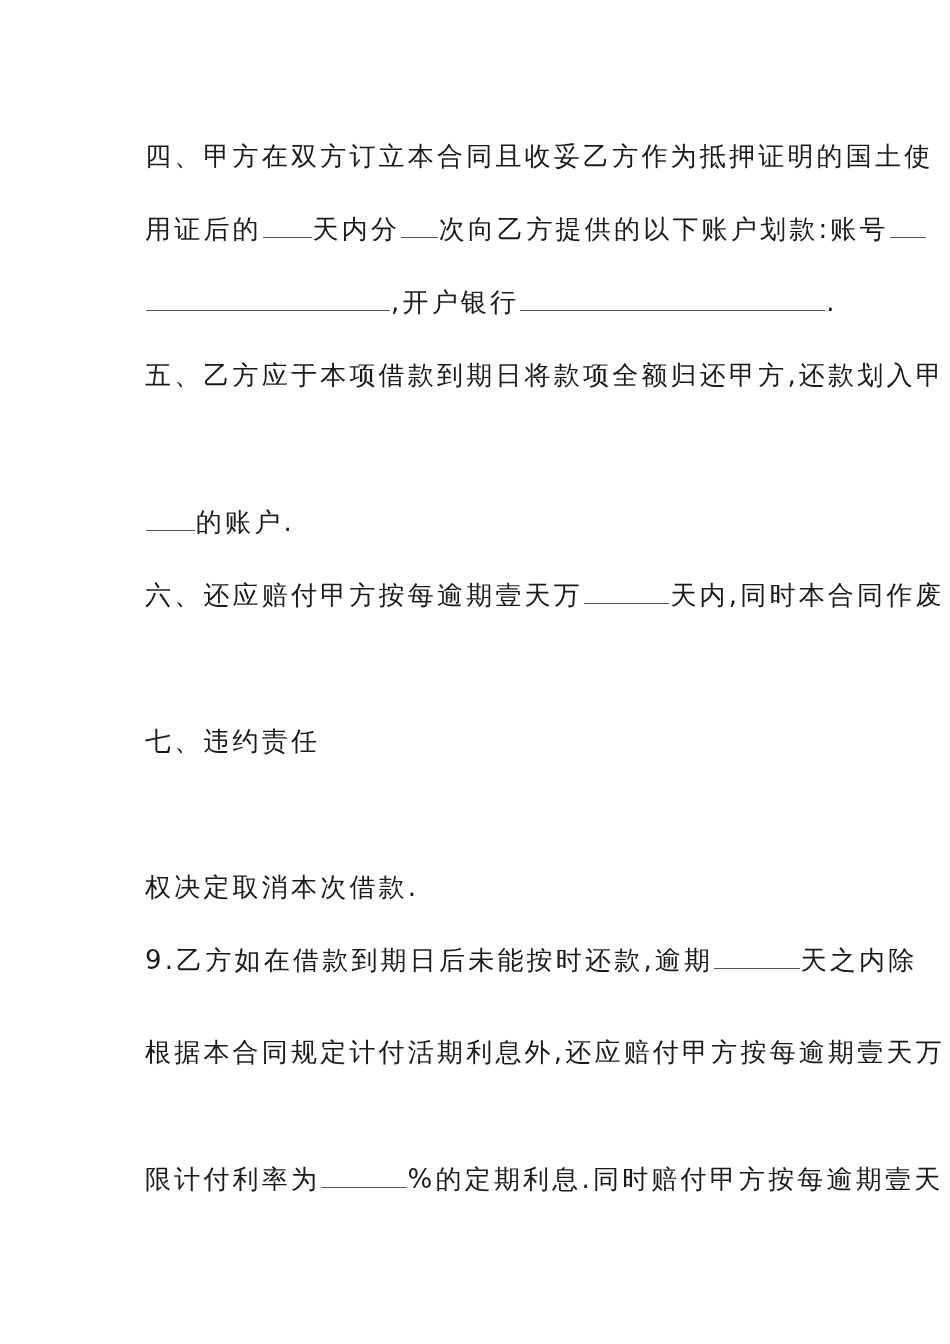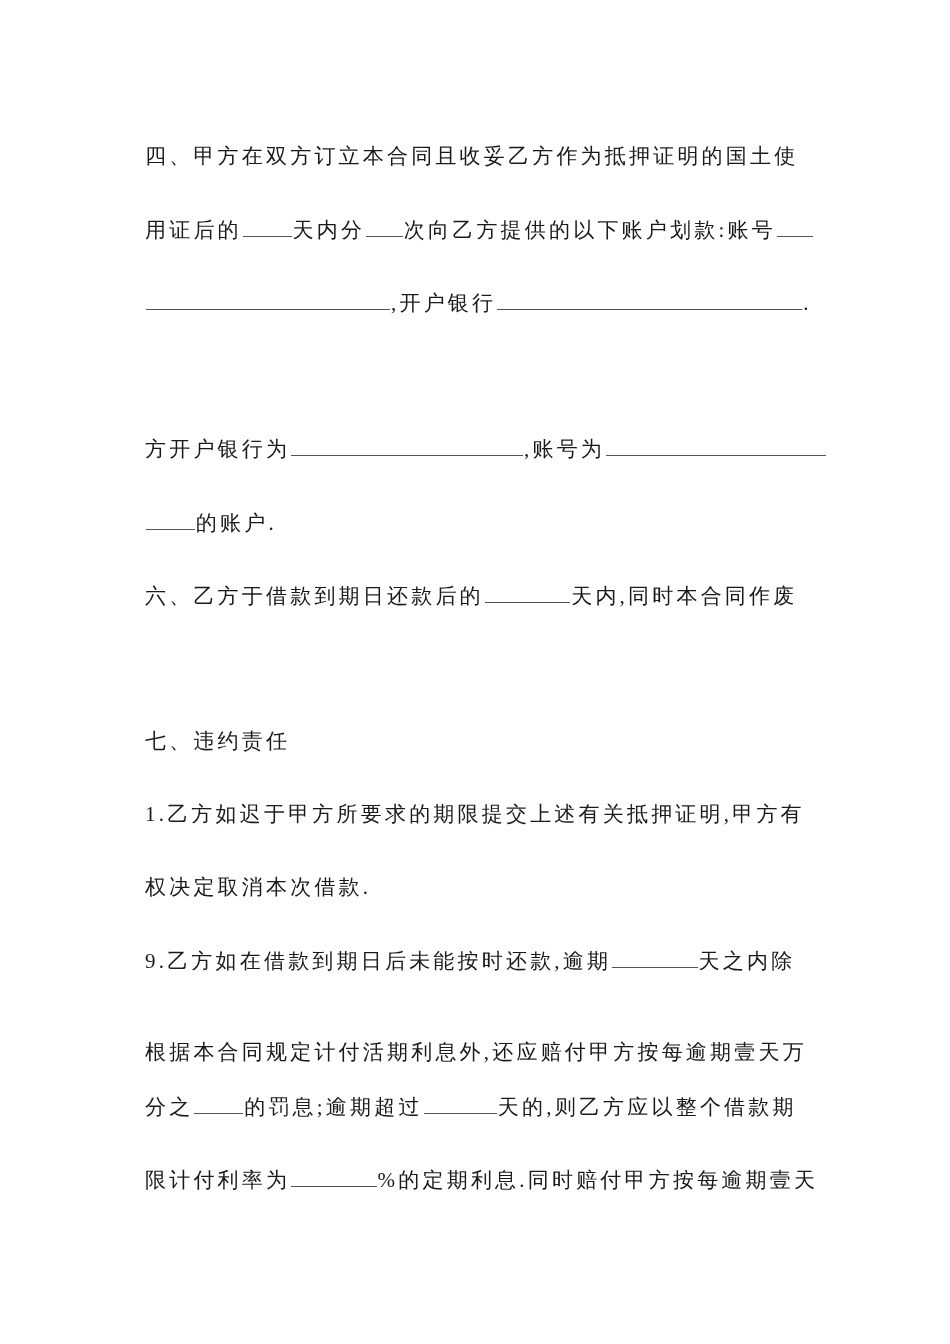--- a/index.html
+++ b/index.html
@@ -21,43 +21,40 @@
       top: 0;
       width: 950px;
       height: 1344px;
       background: #ffffff;
     }
     .line {
       position: absolute;
       left: 145px;
       height: 30px;
       line-height: 30px;
-      font-size: 21px;
+      font-size: 26px;
       white-space: pre;
       letter-spacing: 3.2px;
-      font-family: Liberation Serif, serif;
     }
     .blank {
       display: inline-block;
       border-bottom: 1px solid #555;
       height: 22px;
       vertical-align: baseline;
       margin: 0 1px;
     }
   </style>
 </head>
 <body>
 
 <div class="page">
   <div class="line" style="top:141px"><span>四、甲方在双方订立本合同且收妥乙方作为抵押证明的国土使</span></div>
   <div class="line" style="top:214px"><span>用证后的</span><span class="blank" style="width: 48.8px;"></span><span>天内分</span><span class="blank" style="width: 36.6px;"></span><span>次向乙方提供的以下账户划款:账号</span><span class="blank" style="width: 36.6px;"></span></div>
   <div class="line" style="top:287px"><span class="blank" style="width: 244px;"></span><span>,开户银行</span><span class="blank" style="width: 305px;"></span><span>.</span></div>
-  <div class="line" style="top:433px"><span>方开户银行为</span><span class="blank" style="width: 231.8px;"></span><span>,账号为</span><span class="blank" style="width: 219.6px;"></span></div>
+  <div class="line" style="top:360px"><span>五、乙方应于本项借款到期日将款项全额归还甲方,还款划入甲</span></div>
   <div class="line" style="top:507px"><span class="blank" style="width: 48.8px;"></span><span>的账户.</span></div>
-  <div class="line" style="top:580px"><span>六、乙方于借款到期日还款后的</span><span class="blank" style="width: 85.4px;"></span><span>天内,同时本合同作废</span></div>
+  <div class="line" style="top:580px"><span>六、还应赔付甲方按每逾期壹天万</span><span class="blank" style="width: 85.4px;"></span><span>天内,同时本合同作废</span></div>
   <div class="line" style="top:726px"><span>七、违约责任</span></div>
-  <div class="line" style="top:799px"><span>1.乙方如迟于甲方所要求的期限提交上述有关抵押证明,甲方有</span></div>
   <div class="line" style="top:872px"><span>权决定取消本次借款.</span></div>
   <div class="line" style="top:945px"><span>9.乙方如在借款到期日后未能按时还款,逾期</span><span class="blank" style="width: 85.4px;"></span><span>天之内除</span></div>
   <div class="line" style="top:1037px"><span>根据本合同规定计付活期利息外,还应赔付甲方按每逾期壹天万</span></div>
-  <div class="line" style="top:1091px"><span>分之</span><span class="blank" style="width: 48.8px;"></span><span>的罚息;逾期超过</span><span class="blank" style="width: 73.2px;"></span><span>天的,则乙方应以整个借款期</span></div>
   <div class="line" style="top:1164px"><span>限计付利率为</span><span class="blank" style="width: 85.4px;"></span><span>%的定期利息.同时赔付甲方按每逾期壹天</span></div>
 </div>
 
 </body></html>

